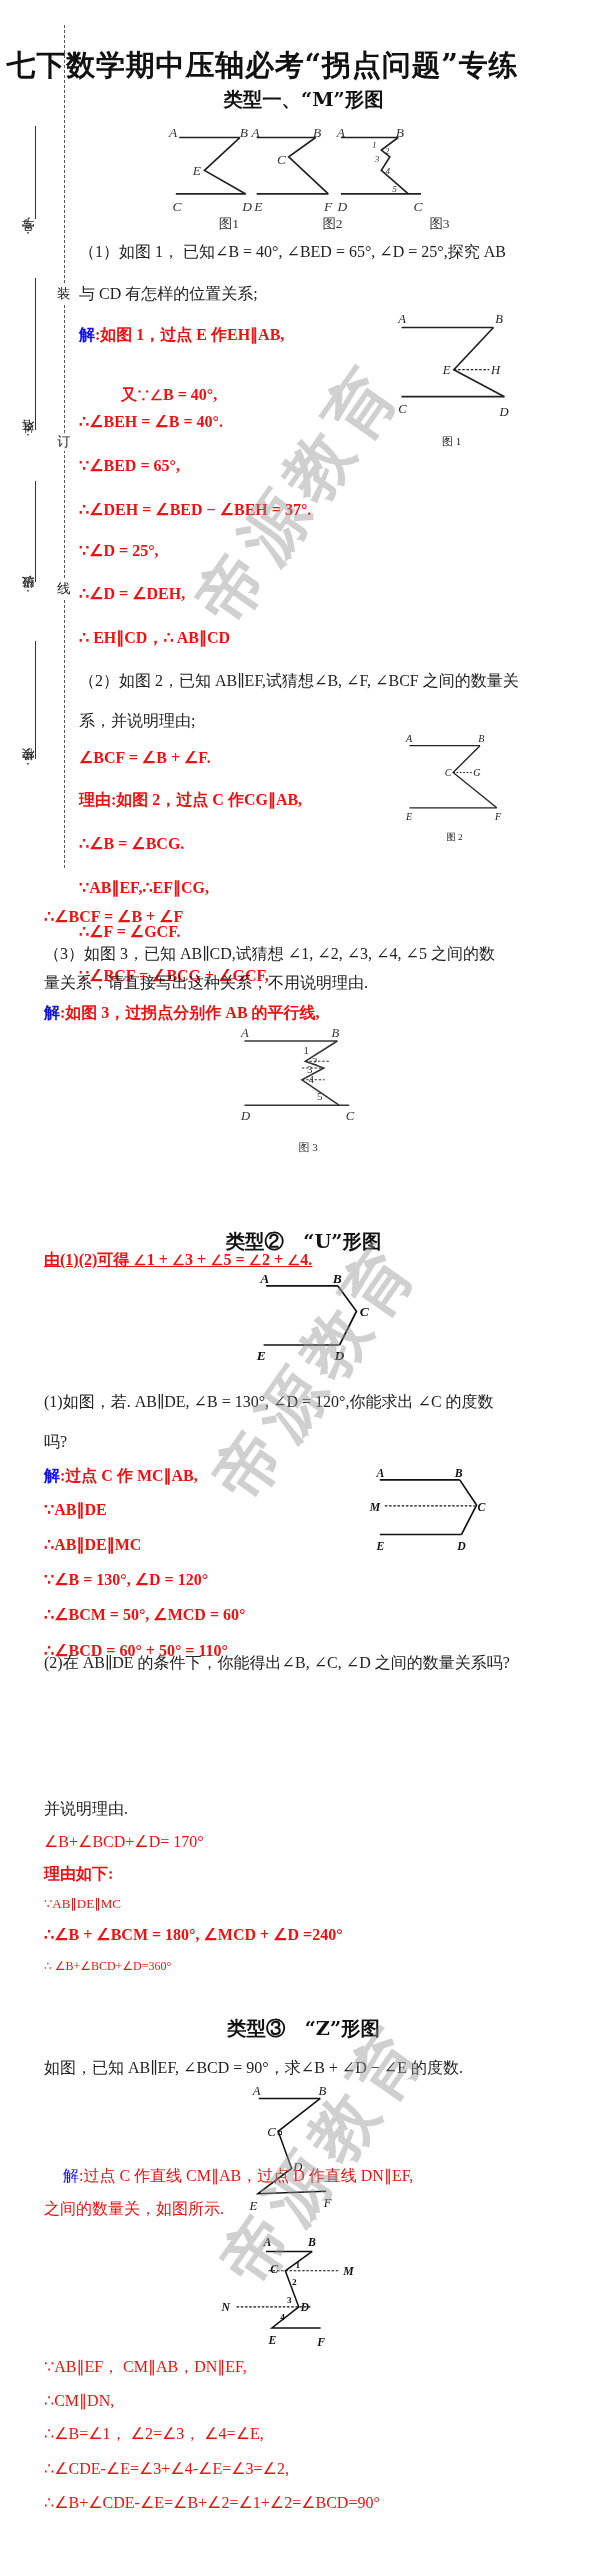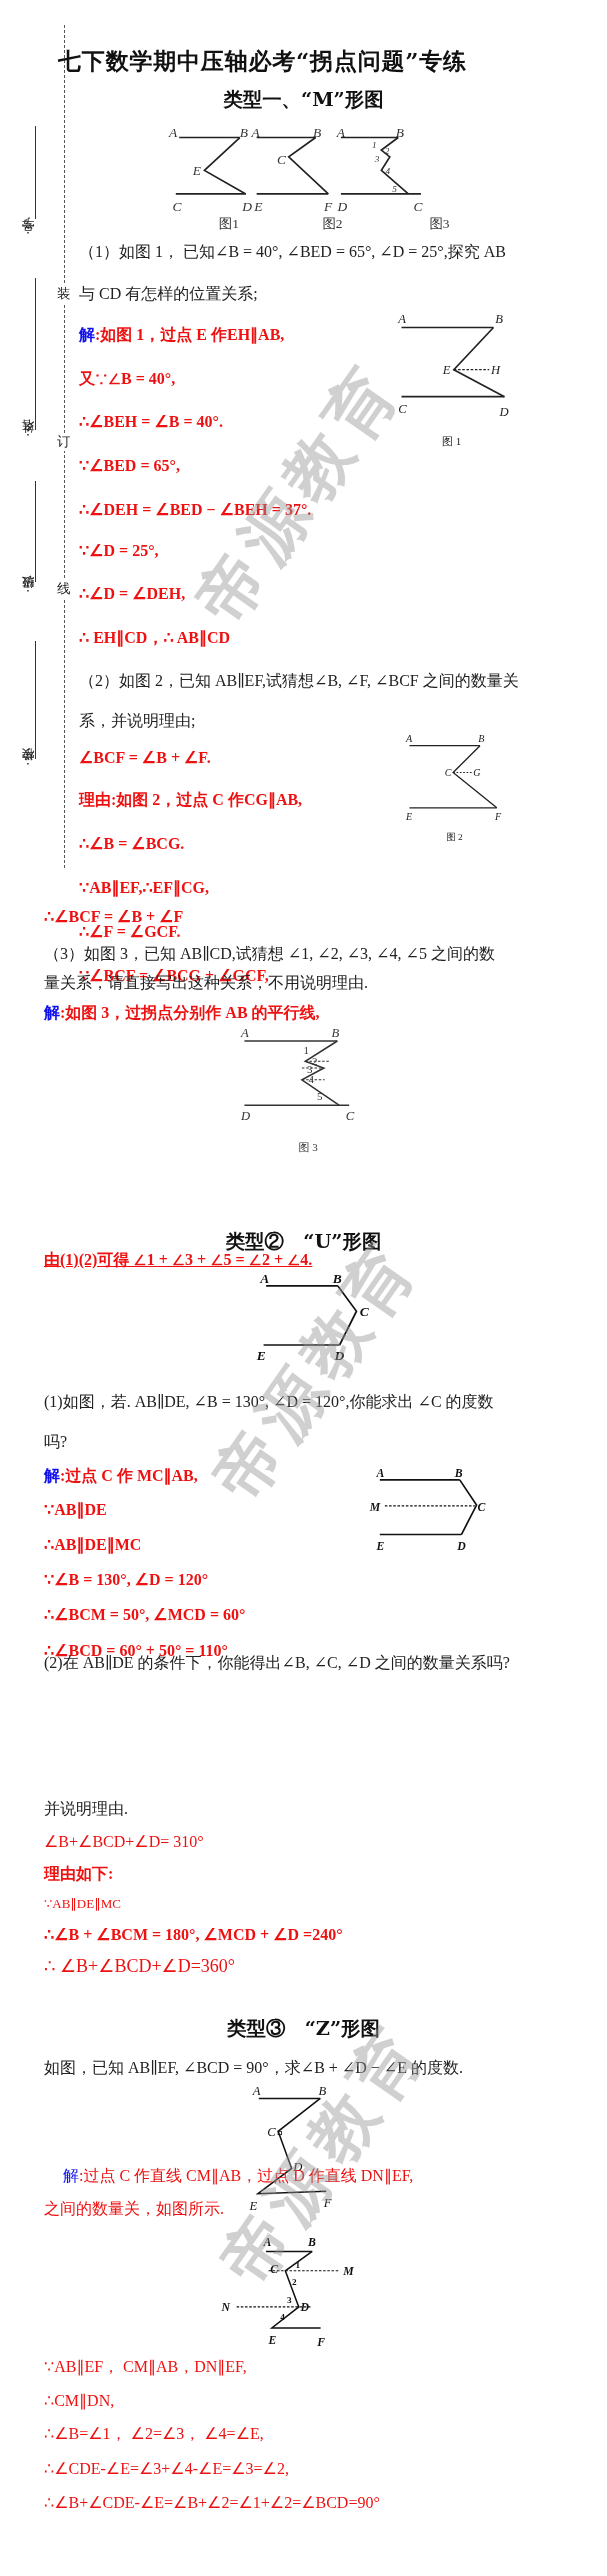--- a/index.html
+++ b/index.html
@@ -1,19 +1,19 @@
 <!DOCTYPE html>
 <html style="font-size:13.5px"><head>
 <meta charset="utf-8">
 <style>
   html, body { margin:0; padding:0; background:#ffffff; }
   body { width:607px; height:2576px; position:relative; overflow:hidden;
          font-family:"DejaVu Serif","Liberation Serif",serif; color:#1a1a1a; }
   .abs { position:absolute; }
-  .title { left:0; width:525px; top:46px; text-align:center; font-size:23px; font-weight:bold;
+  .title { left:0; width:525px; top:46px; text-align:center; font-size:29px; font-weight:bold;
            font-family:"DejaVu Serif",serif; letter-spacing:0.8px; color:#111; }
   .subtitle { left:0; width:607px; text-align:center; font-size:19.4px; font-weight:bold; color:#111; }
   .line { position:absolute; left:79px; font-size:16px; line-height:22px; white-space:nowrap; }
   .q { color:#222; font-family:"Liberation Serif","DejaVu Serif",serif; }
   .ans { color:#ee1111; font-weight:bold; font-family:"Liberation Serif",serif; }
   .ans-thin { color:#ee1111; font-family:"Liberation Serif",serif; }
   .blue { color:#1111ee; }
   .binding-dash { position:absolute; left:64px; width:0; border-left:1.7px dashed #555; }
   .binding-solid { position:absolute; left:35px; width:0; border-left:1.7px solid #333; }
   .binding-label { position:absolute; font-size:12.6px; color:#222; writing-mode:vertical-rl; transform:rotate(180deg); }
@@ -85,21 +85,21 @@
     <text x="188" y="130" style="font-style:normal">图2</text>
     <text x="315" y="130" style="font-style:normal">图3</text>
   </g>
 </svg>
 
 <div class="line q" style="top:241px;">（1）如图 1， 已知∠B = 40°, ∠BED = 65°, ∠D = 25°,探究 AB</div>
 <div class="line q" style="top:283px;">与 CD 有怎样的位置关系;</div>
 <div class="line ans" style="top:324px;">
   <span class="blue">解</span><span>:如图 1，过点 E 作EH∥AB,</span>
 </div>
-<div class="line ans" style="top:368px;">又∵∠B = 40°,</div>
+<div class="line ans" style="top:384px;margin-left:42px;">又∵∠B = 40°,</div>
 <div class="line ans" style="top:411px;">∴∠BEH = ∠B = 40°.</div>
 <div class="line ans" style="top:455px;">∵∠BED = 65°,</div>
 <div class="line ans" style="top:499px;">∴∠DEH = ∠BED − ∠BEH = 37°.</div>
 <div class="line ans" style="top:540px;">∵∠D = 25°,</div>
 <div class="line ans" style="top:583px;">∴∠D = ∠DEH,</div>
 <div class="line ans" style="top:627px;">∴ EH∥CD，∴ AB∥CD</div>
 
 <svg class="abs" style="left:388px;top:308px;" width="135" height="152" viewBox="0 0 160 180">
   <g stroke="#222" stroke-width="2" fill="none">
     <line x1="16" y1="23" x2="125" y2="23"></line>
@@ -219,26 +219,26 @@
     <text x="109" y="12">B</text>
     <text x="8" y="52">M</text>
     <text x="136" y="52">C</text>
     <text x="16" y="98">E</text>
     <text x="112" y="98">D</text>
   </g>
 </svg>
 
 <div class="line q" style="top:1652px;left:44px;">(2)在 AB∥DE 的条件下，你能得出∠B, ∠C, ∠D 之间的数量关系吗?</div>
 <div class="line q" style="top:1798px;left:44px;">并说明理由.</div>
-<div class="line ans-thin" style="top:1831px;left:44px;">∠B+∠BCD+∠D= 310°</div>
+<div class="line ans-thin" style="top:1831px;left:44px;">∠B+∠BCD+∠D= 170°</div>
 <div class="line ans-thin" style="top:1863px;left:44px;font-weight:bold;">理由如下:</div>
 
 <div class="line ans-thin" style="top:1893px;left:44px;font-size:13px;">∵AB∥DE∥MC</div>
 <div class="line ans" style="top:1924px;left:44px;">∴∠B + ∠BCM = 180°, ∠MCD + ∠D =240°</div>
-<div class="line ans-thin" style="top:1955px;left:44px;font-size:18px;">∴ ∠B+∠BCD+∠D=360°</div>
+<div class="line ans-thin" style="top:1955px;left:44px;font-size:12px;">∴ ∠B+∠BCD+∠D=360°</div>
 
 <div class="abs subtitle" style="top:2015px;">类型③　“Z”形图</div>
 <div class="line q" style="top:2057px;left:44px;">如图，已知 AB∥EF, ∠BCD = 90°，求∠B + ∠D − ∠E 的度数.</div>
 
 <svg class="abs" style="left:236px;top:2083px;" width="118" height="148" viewBox="0 0 140 175">
   <g stroke="#111" stroke-width="1.8" fill="none">
     <line x1="27" y1="18" x2="100" y2="18"></line>
     <polyline points="100,18 50,57 66,101 26,131 107,128"></polyline>
   </g>
   <rect x="50" y="57" width="4" height="4" fill="none" stroke="#111" stroke-width="1"></rect>

